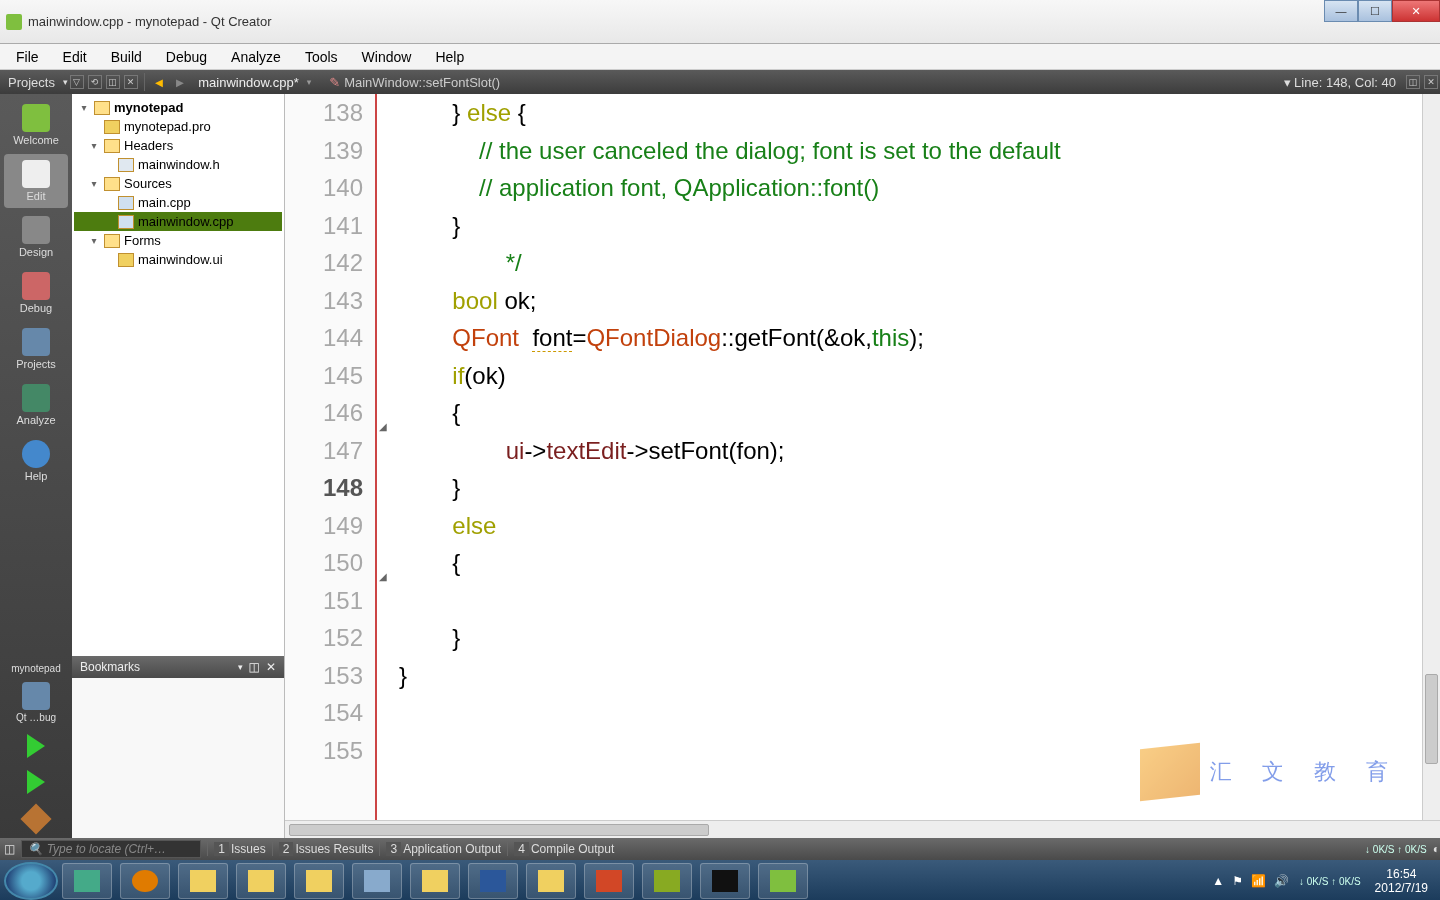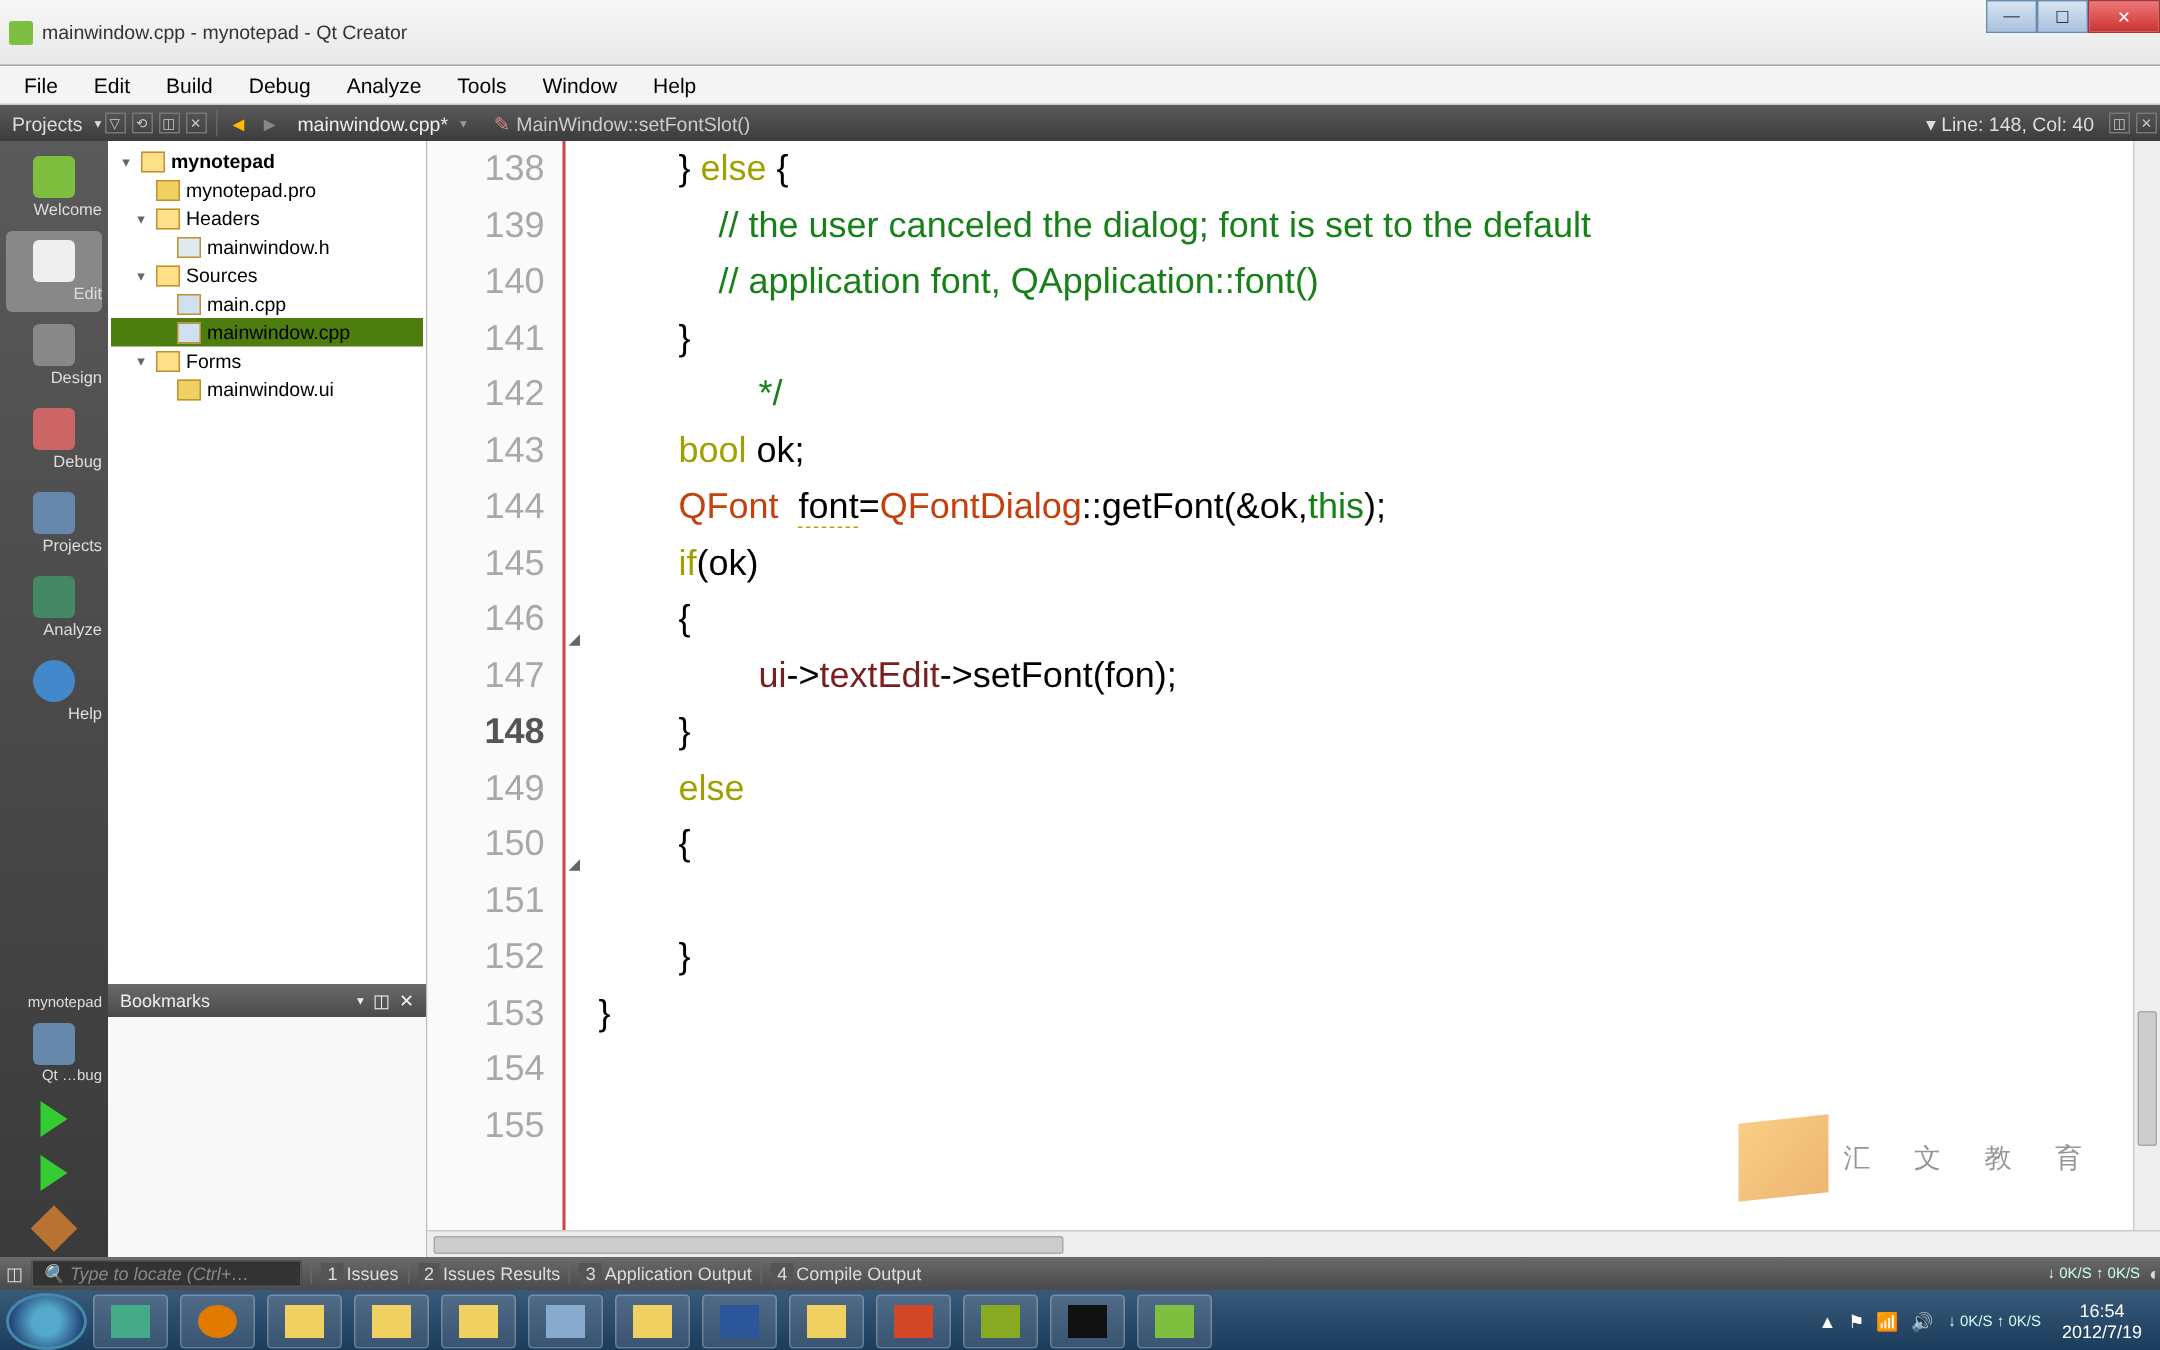--- a/index.html
+++ b/index.html
@@ -26,21 +26,21 @@
 .toptool .spacer { flex:1; }
 .toptool .pos { padding:0 8px; }
 .toptool .sep { width:1px; height:18px; background:#666; margin:0 4px; }
 .toptool .mini { width:14px; height:14px; border:1px solid #777; margin:0 2px; font-size:9px; display:flex; align-items:center; justify-content:center; color:#ccc; }
 
 
 .main { display:flex; height:744px; }
 
 
 .modebar { width:72px; background:linear-gradient(#5a5a5a,#3a3a3a); display:flex; flex-direction:column; align-items:center; padding-top:4px; color:#ddd; font-size:11px; }
-.mode { width:64px; padding:6px 0; text-align:right; border-radius:4px; margin-bottom:2px; }
+.mode { width:64px; padding:6px 0; text-align:center; border-radius:4px; margin-bottom:2px; }
 .mode.active { background:#888; }
 .mode .mico { width:28px; height:28px; margin:0 auto 2px; border-radius:4px; }
 .mode.welcome .mico { background:#7fbf3f; }
 .mode.edit .mico { background:#eee; }
 .mode.design .mico { background:#888; }
 .mode.debug .mico { background:#c66; }
 .mode.projects .mico { background:#68a; }
 .mode.analyze .mico { background:#486; }
 .mode.help .mico { background:#48c; border-radius:50%; }
 .modebar .gap { flex:1; }
@@ -82,21 +82,21 @@
 .c-this { color:#188018;text-align:center; }
 .c-underline { border-bottom:1px dashed #c90; }
 .vscroll { width:18px; background:#eee; border-left:1px solid #ccc; position:relative; }
 .vthumb { position:absolute; left:2px; right:2px; top:580px; height:90px; background:#ccc; border:1px solid #aaa; border-radius:2px; }
 .hscroll { height:18px; background:#eee; border-top:1px solid #ccc; display:flex; align-items:center; }
 .hthumb { margin-left:4px; width:420px; height:12px; background:#ccc; border:1px solid #aaa; border-radius:2px; }
 
 
 .watermark { position:absolute; right:40px; bottom:40px; opacity:0.55; display:flex; align-items:center; gap:10px; pointer-events:none; }
 .watermark .logo { width:60px; height:52px; background:linear-gradient(135deg,#f5a623,#e07b00); transform:skewY(-6deg); }
-.watermark .txt { color:#404040; font-size:18px; letter-spacing:12px; }
+.watermark .txt { color:#1d4ed8; font-size:22px; letter-spacing:12px; }
 
 
 .statusbar { height:22px; background:linear-gradient(#6a6a6a,#4a4a4a); display:flex; align-items:center; color:#ddd; font-family:Consolas,monospace; font-size:12px; }
 .statusbar .locate { background:#333; border:1px solid #555; color:#888; padding:1px 6px; margin:0 6px; width:180px; font-style:italic; }
 .statusbar .tab { padding:0 6px; border-left:1px solid #666; }
 .statusbar .num { background:#555; padding:0 4px; margin-right:2px; }
 
 
 .taskbar { height:42px; background:linear-gradient(#3a5a7a,#1a3a5a); display:flex; align-items:center; padding:0 4px; }
 .start { width:54px; height:38px; background:radial-gradient(circle,#5ac 30%,#247 80%); border-radius:50%; border:2px solid #48a; }

